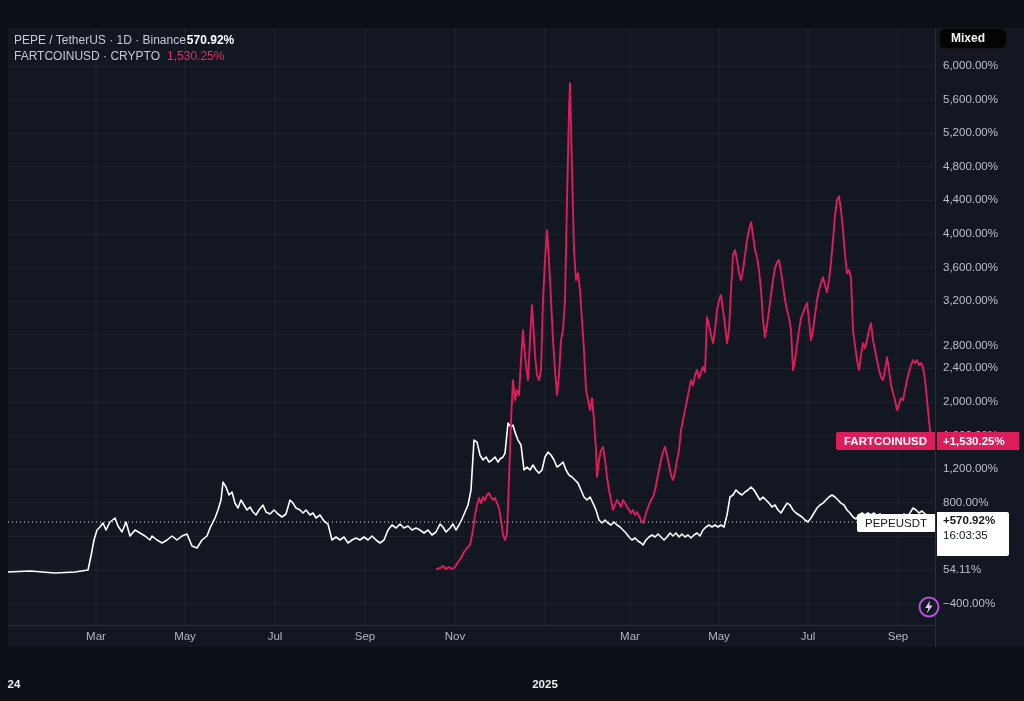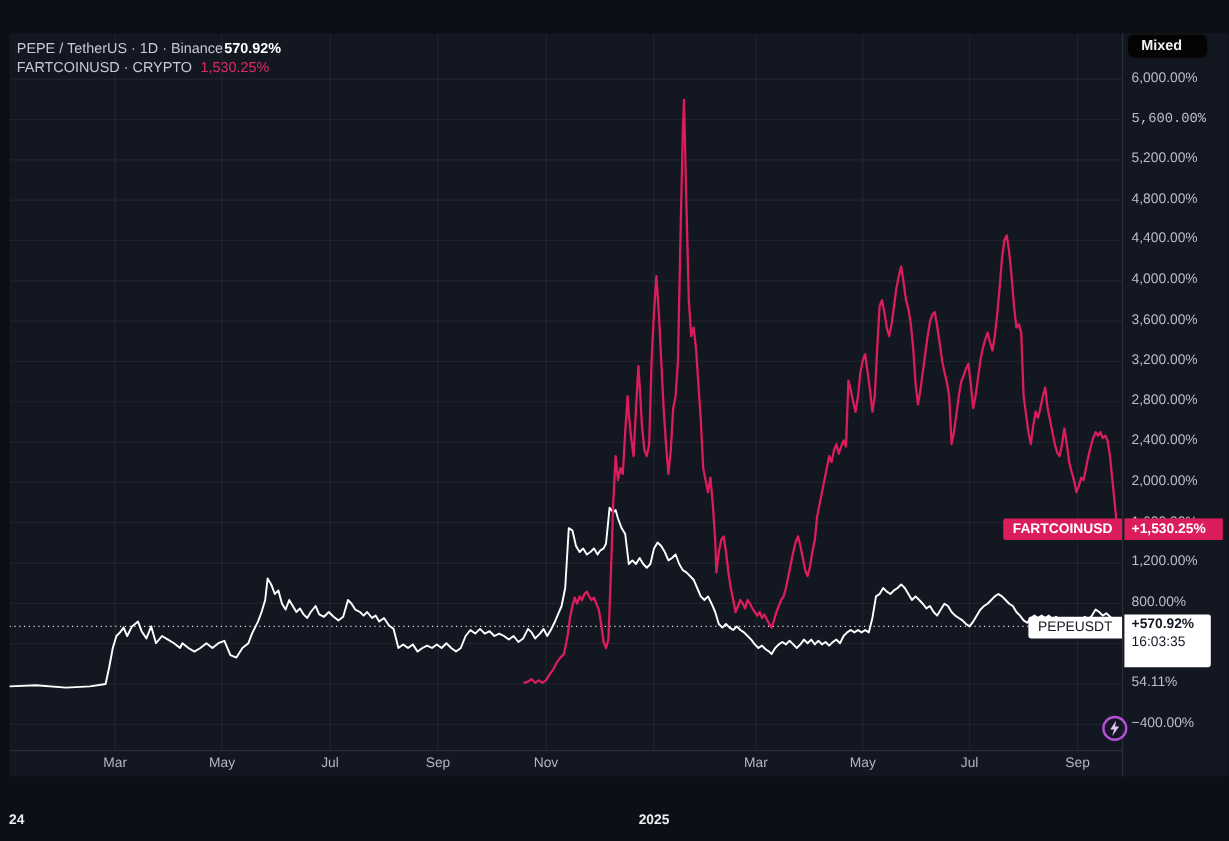--- a/index.html
+++ b/index.html
@@ -115,28 +115,28 @@
   </div>
 
   <div class="price-axis" id="price-axis">
       <div class="tick" style="top: 568.6px;">−400.00%</div>
       <div class="tick" style="top: 535px;">54.11%</div>
       <div class="tick" style="top: 467.8px;">800.00%</div>
       <div class="tick" style="top: 434.2px;">1,200.00%</div>
       <div class="tick" style="top: 400.6px;">1,600.00%</div>
       <div class="tick" style="top: 367px;">2,000.00%</div>
       <div class="tick" style="top: 333.4px;">2,400.00%</div>
-      <div class="tick" style="top: 300px; text-align: center;">2,800.00%</div>
+      <div class="tick" style="top: 311px; text-align: center;">2,800.00%</div>
       <div class="tick" style="top: 266.2px;">3,200.00%</div>
       <div class="tick" style="top: 232.6px;">3,600.00%</div>
       <div class="tick" style="top: 199px;">4,000.00%</div>
       <div class="tick" style="top: 165.4px;">4,400.00%</div>
       <div class="tick" style="top: 131.8px;">4,800.00%</div>
       <div class="tick" style="top: 98.2px;">5,200.00%</div>
-      <div class="tick" style="top: 64.6px; font-family: Liberation Mono, monospace;">5,600.00%</div>
+      <div class="tick" style="top: 64.6px;">5,600.00%</div>
       <div class="tick" style="top: 31px;">6,000.00%</div>
     <div class="mixed-btn">Mixed</div>
     <div class="fart-axis-val">+1,530.25%</div>
     <div class="pepe-axis-box">
       <div class="v">+570.92%</div>
       <div class="t">16:03:35</div>
     </div>
   </div>
 
   <div class="time-axis" id="time-axis">

